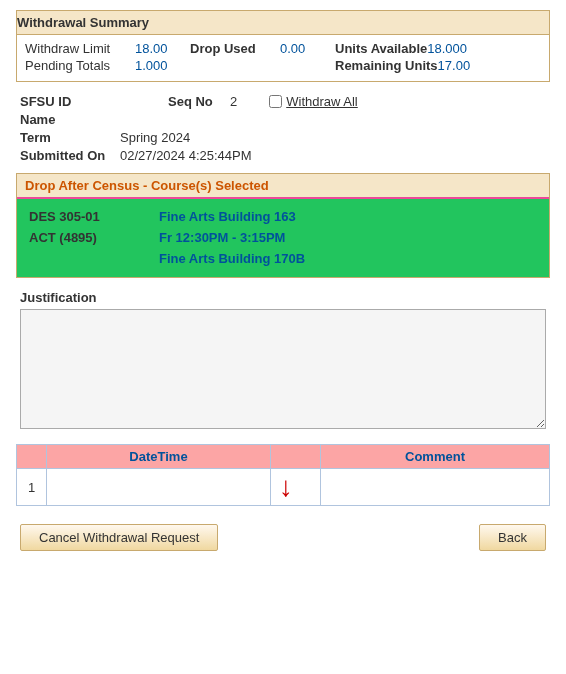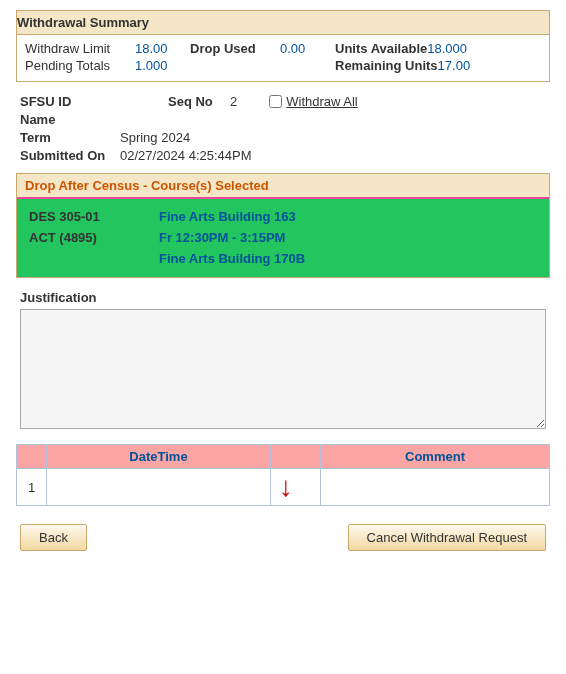--- a/index.html
+++ b/index.html
@@ -276,17 +276,17 @@
         <td></td>
         <td class="arrow-cell">
           <span class="red-arrow">↓</span>
         </td>
         <td></td>
       </tr>
     </tbody>
   </table>
 
   <div class="button-row">
+    <button class="btn">Cancel Withdrawal Request</button>
     <button class="btn">Back</button>
-    <button class="btn">Cancel Withdrawal Request</button>
   </div>
 
 </div>
 
 </body></html>

